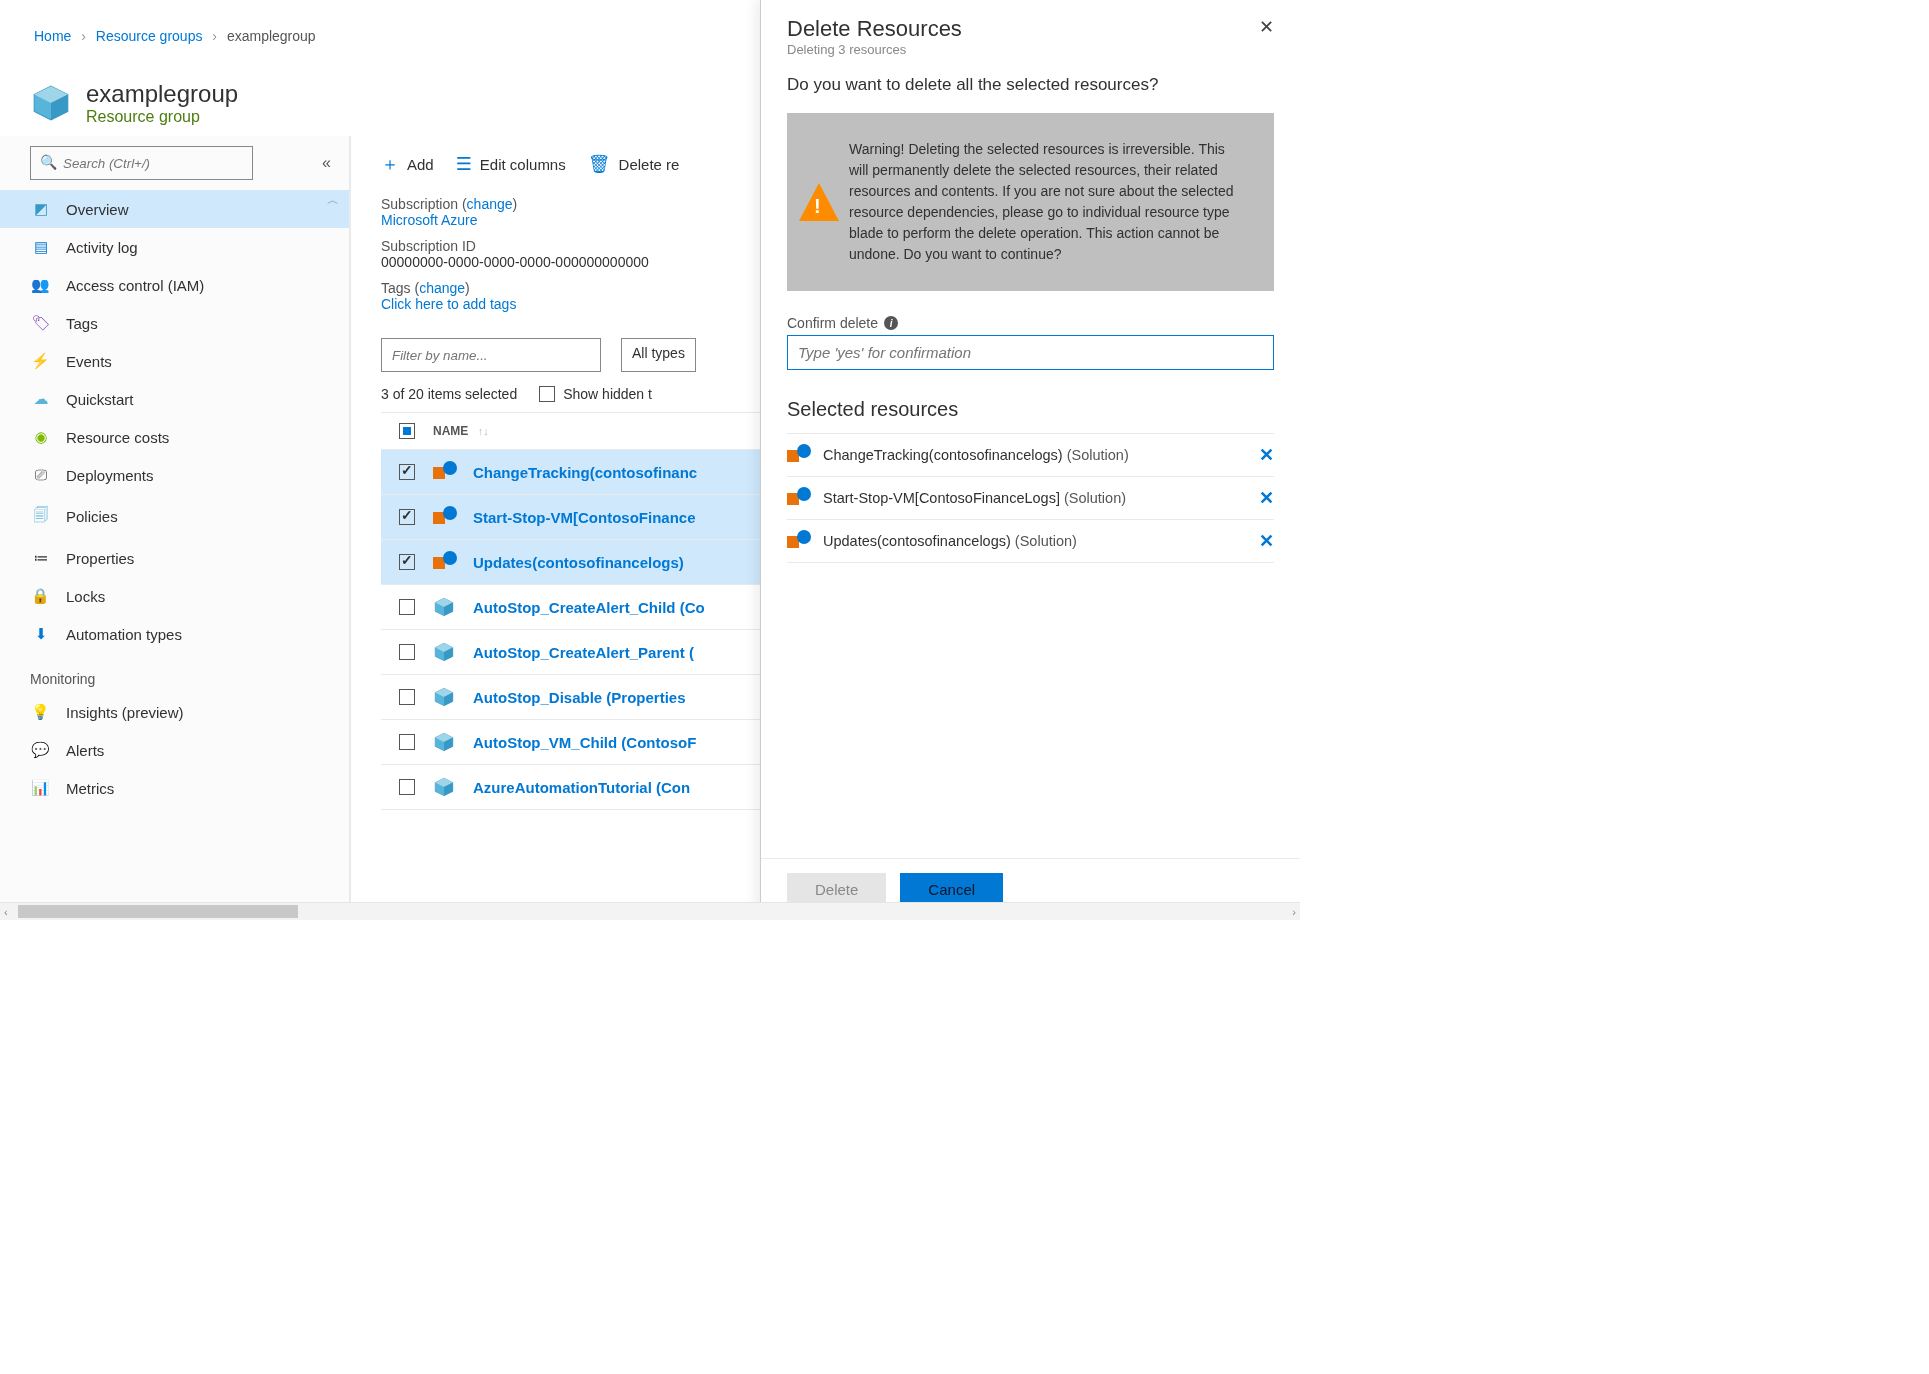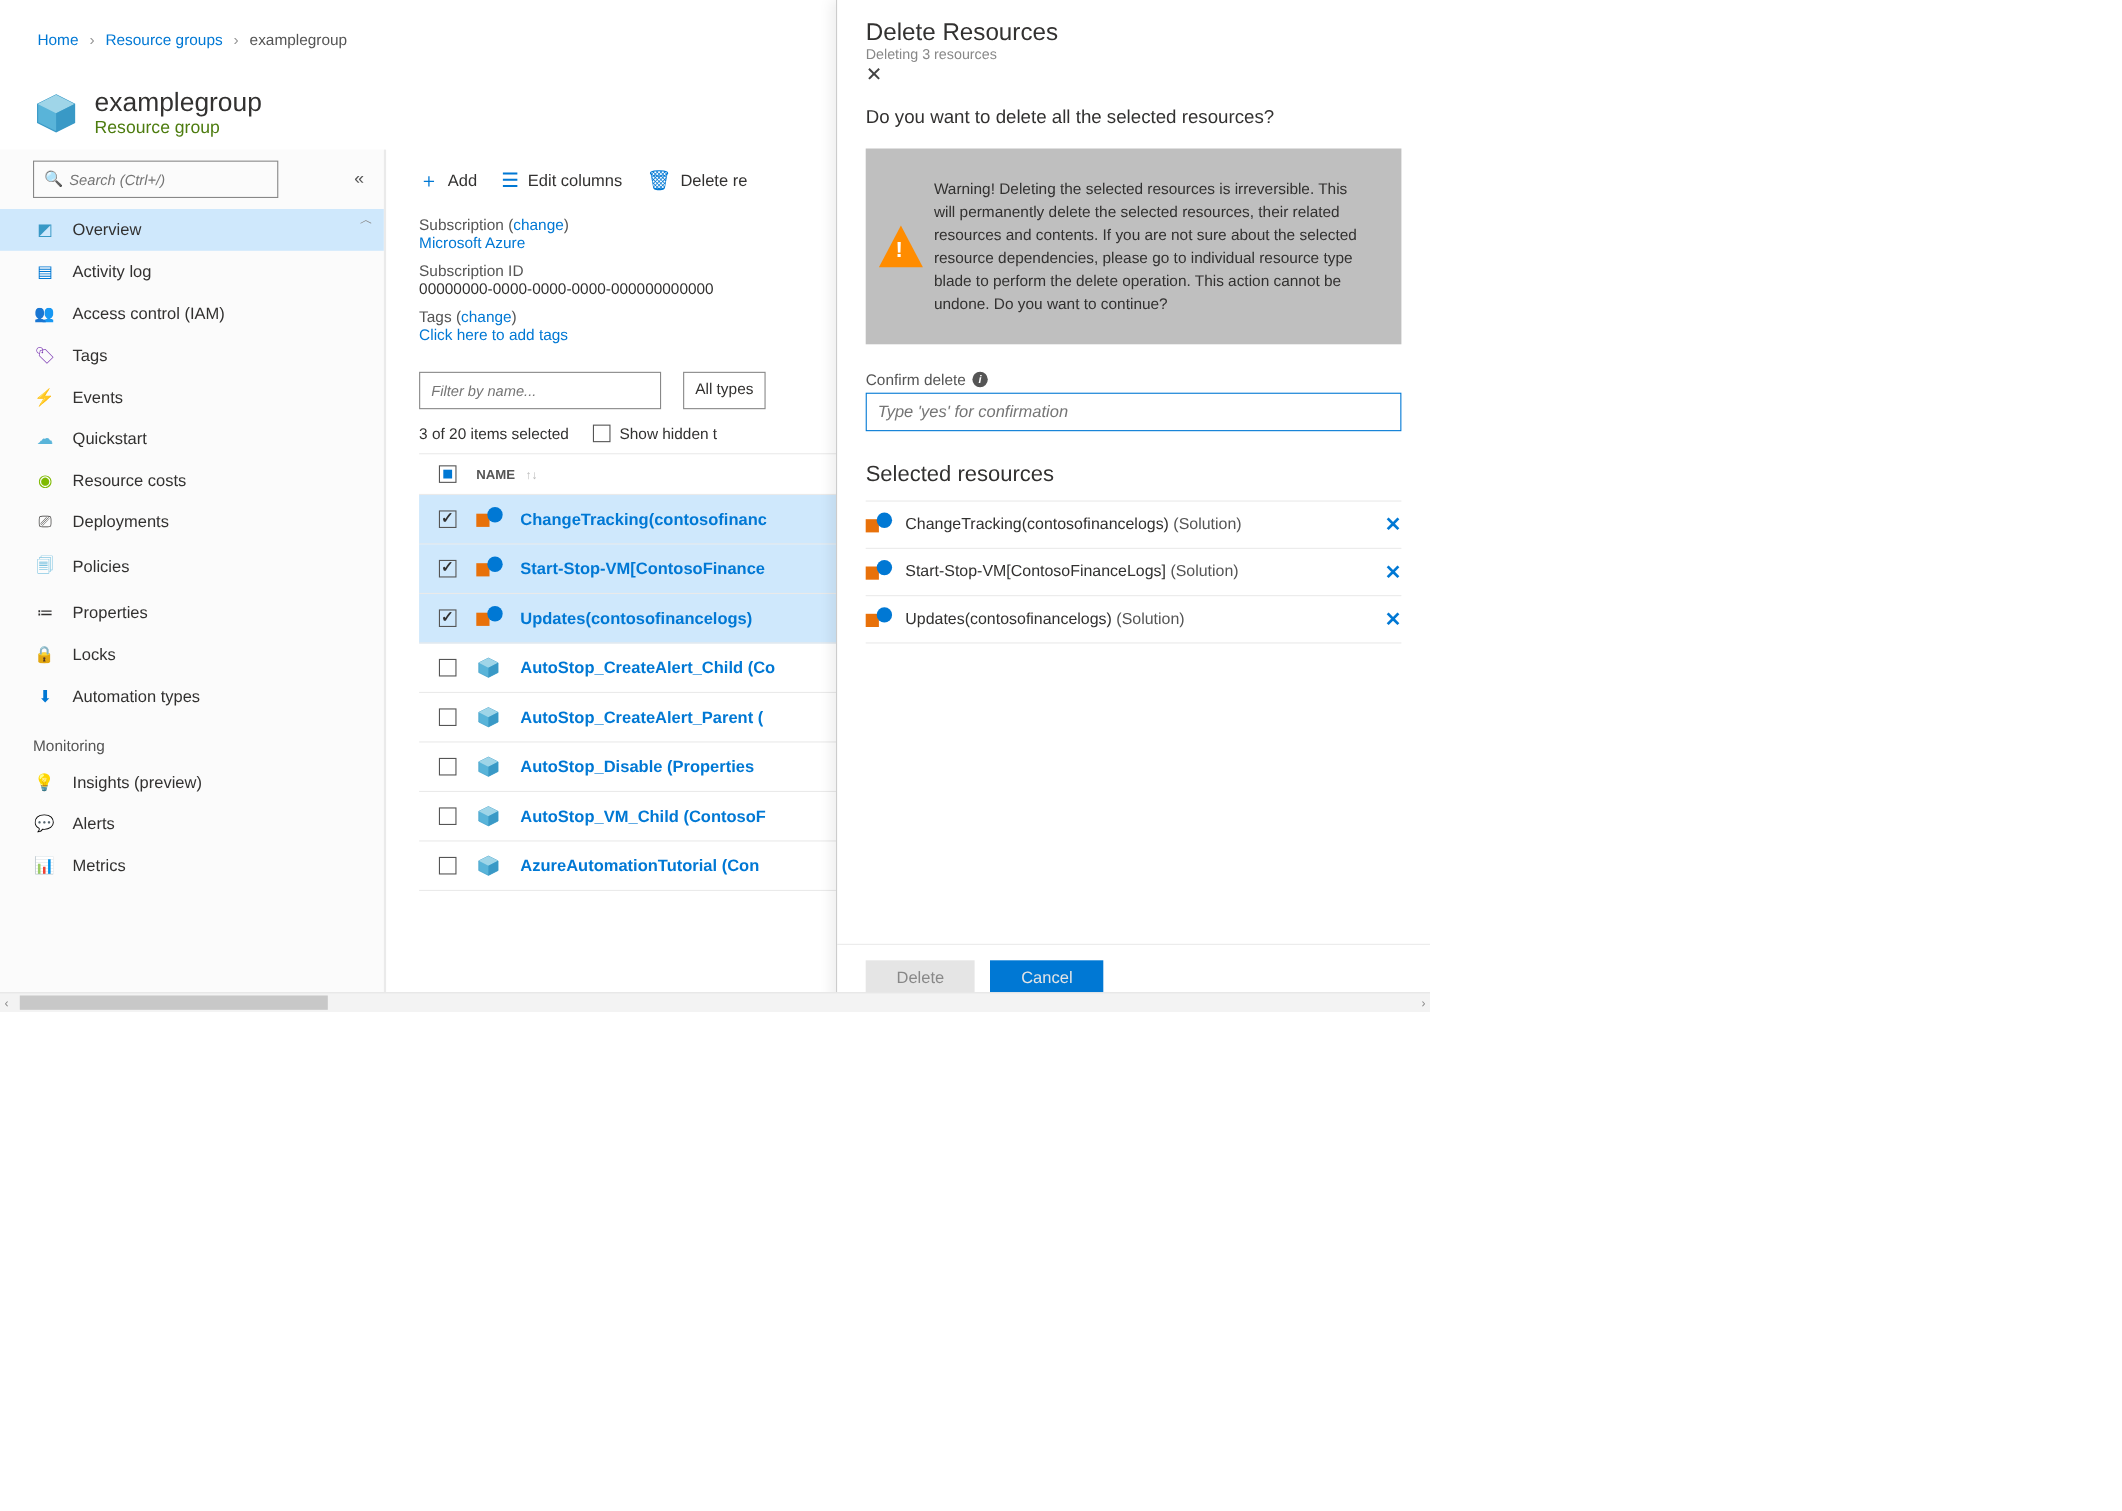--- a/index.html
+++ b/index.html
@@ -111,21 +111,21 @@
 .trow .r-ico { width:22px; height:22px; }
 .trow .r-name { color:#0078d4; font-weight:600; font-size:15px; white-space:nowrap; overflow:hidden; }
 
 
 .panel {
   position:absolute; right:0; top:0; bottom:0; width:540px;
   background:#fff; border-left:1px solid #ccc;
   box-shadow: -4px 0 12px rgba(0,0,0,.08);
   display:flex; flex-direction:column;
 }
-.p-head { padding: 16px 26px 12px 26px; display:flex; justify-content:space-between;flex-direction:column; }
+.p-head { padding: 16px 26px 12px 26px; display:flex; justify-content:space-between; }
 .p-title { font-size:22px; font-weight:400; }
 .p-sub { font-size:13px; color:#888; }
 .p-close { cursor:pointer; font-size:18px; color:#444; }
 .p-body { padding: 6px 26px; flex:1; overflow-y:auto;}
 .p-q { font-size:17px; margin-bottom:18px; }
 .warn-box { background:#bfbfbf; display:flex; padding:12px; margin-bottom:24px; }
 .warn-ico-box { width:64px; display:flex; align-items:center; justify-content:center; }
 .warn-ico { width:0; height:0; border-left:20px solid transparent; border-right:20px solid transparent; border-bottom:38px solid #ff8c00; position:relative; }
 .warn-ico::after { content:"!"; position:absolute; left:-5px; top:12px; color:#fff; font-weight:bold; font-size:20px;}
 .warn-txt { padding:14px 18px 14px 10px; font-size:14px; color:#323130; line-height:1.5; }
@@ -136,21 +136,21 @@
 }
 .sel-h { font-size:20px; margin:28px 0 12px 0; }
 .sel-item { display:flex; align-items:center; padding:10px 0; border-bottom:1px solid #eaeaea; gap:14px;justify-content:center; }
 .sel-item:first-of-type { border-top:1px solid #eaeaea; }
 .sel-name { flex:1; font-size:14.5px; }
 .sel-type { color:#555; }
 .sel-x { color:#0078d4; font-weight:bold; cursor:pointer; font-size:18px; }
 .p-foot { padding:14px 26px; border-top:1px solid #eaeaea; display:flex; gap:14px; }
 .btn { padding:8px 28px; font-size:15px; cursor:pointer; border:none; }
 .btn-del { background:#e5e5e5; color:#888; }
-.btn-cancel { background:#0078d4; color:#e5e5e5; }
+.btn-cancel { background:#0078d4; color:#0f172a; }
 .ic-cube-dk { color:#3999c6; }
 .ic-sol { display:inline-block; width:22px; height:22px; position:relative; }
 .ic-sol::before { content:""; position:absolute; left:0; top:6px; width:12px; height:12px; background:#e8710a; }
 .ic-sol::after { content:""; position:absolute; left:10px; top:0; width:14px; height:14px; border-radius:50%; background:#0078d4; }
 .hscroll { position:absolute; left:0; right:0; bottom:0; height:18px; background:#f3f3f3; border-top:1px solid #e5e5e5; display:flex; align-items:center; justify-content:space-between; padding:0 4px; color:#888; font-size:11px;}
 .hscroll .thumb { position:absolute; left:18px; width:280px; top:2px; bottom:2px; background:#c8c8c8; }
 
 svg.cube { width:100%; height:100%; }
 </style>
 </head>

